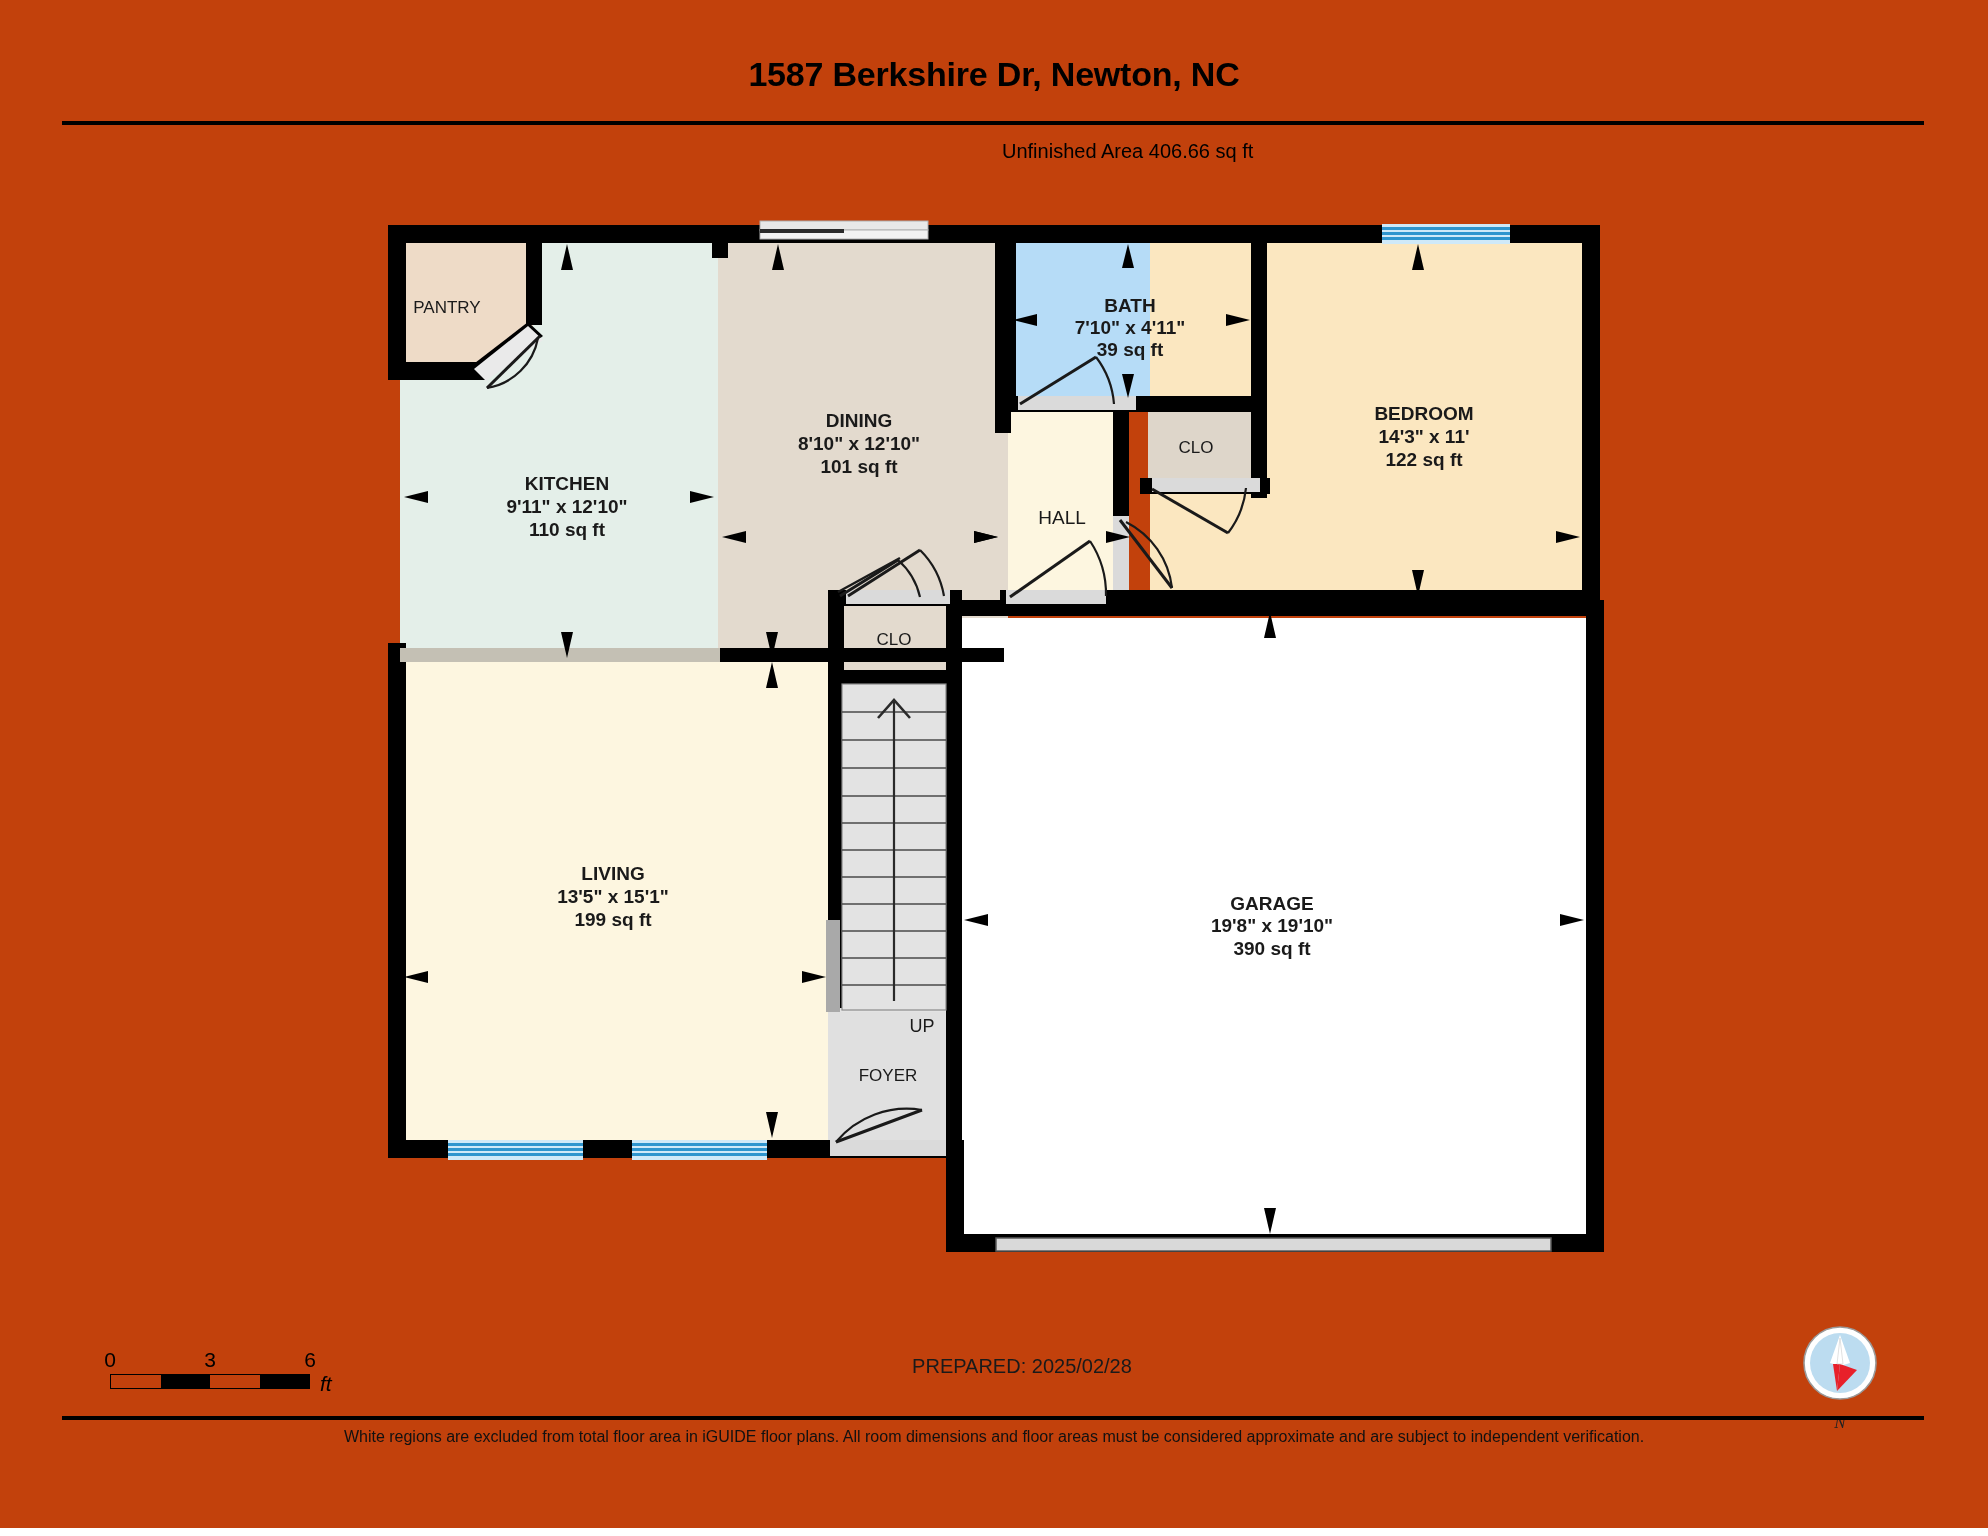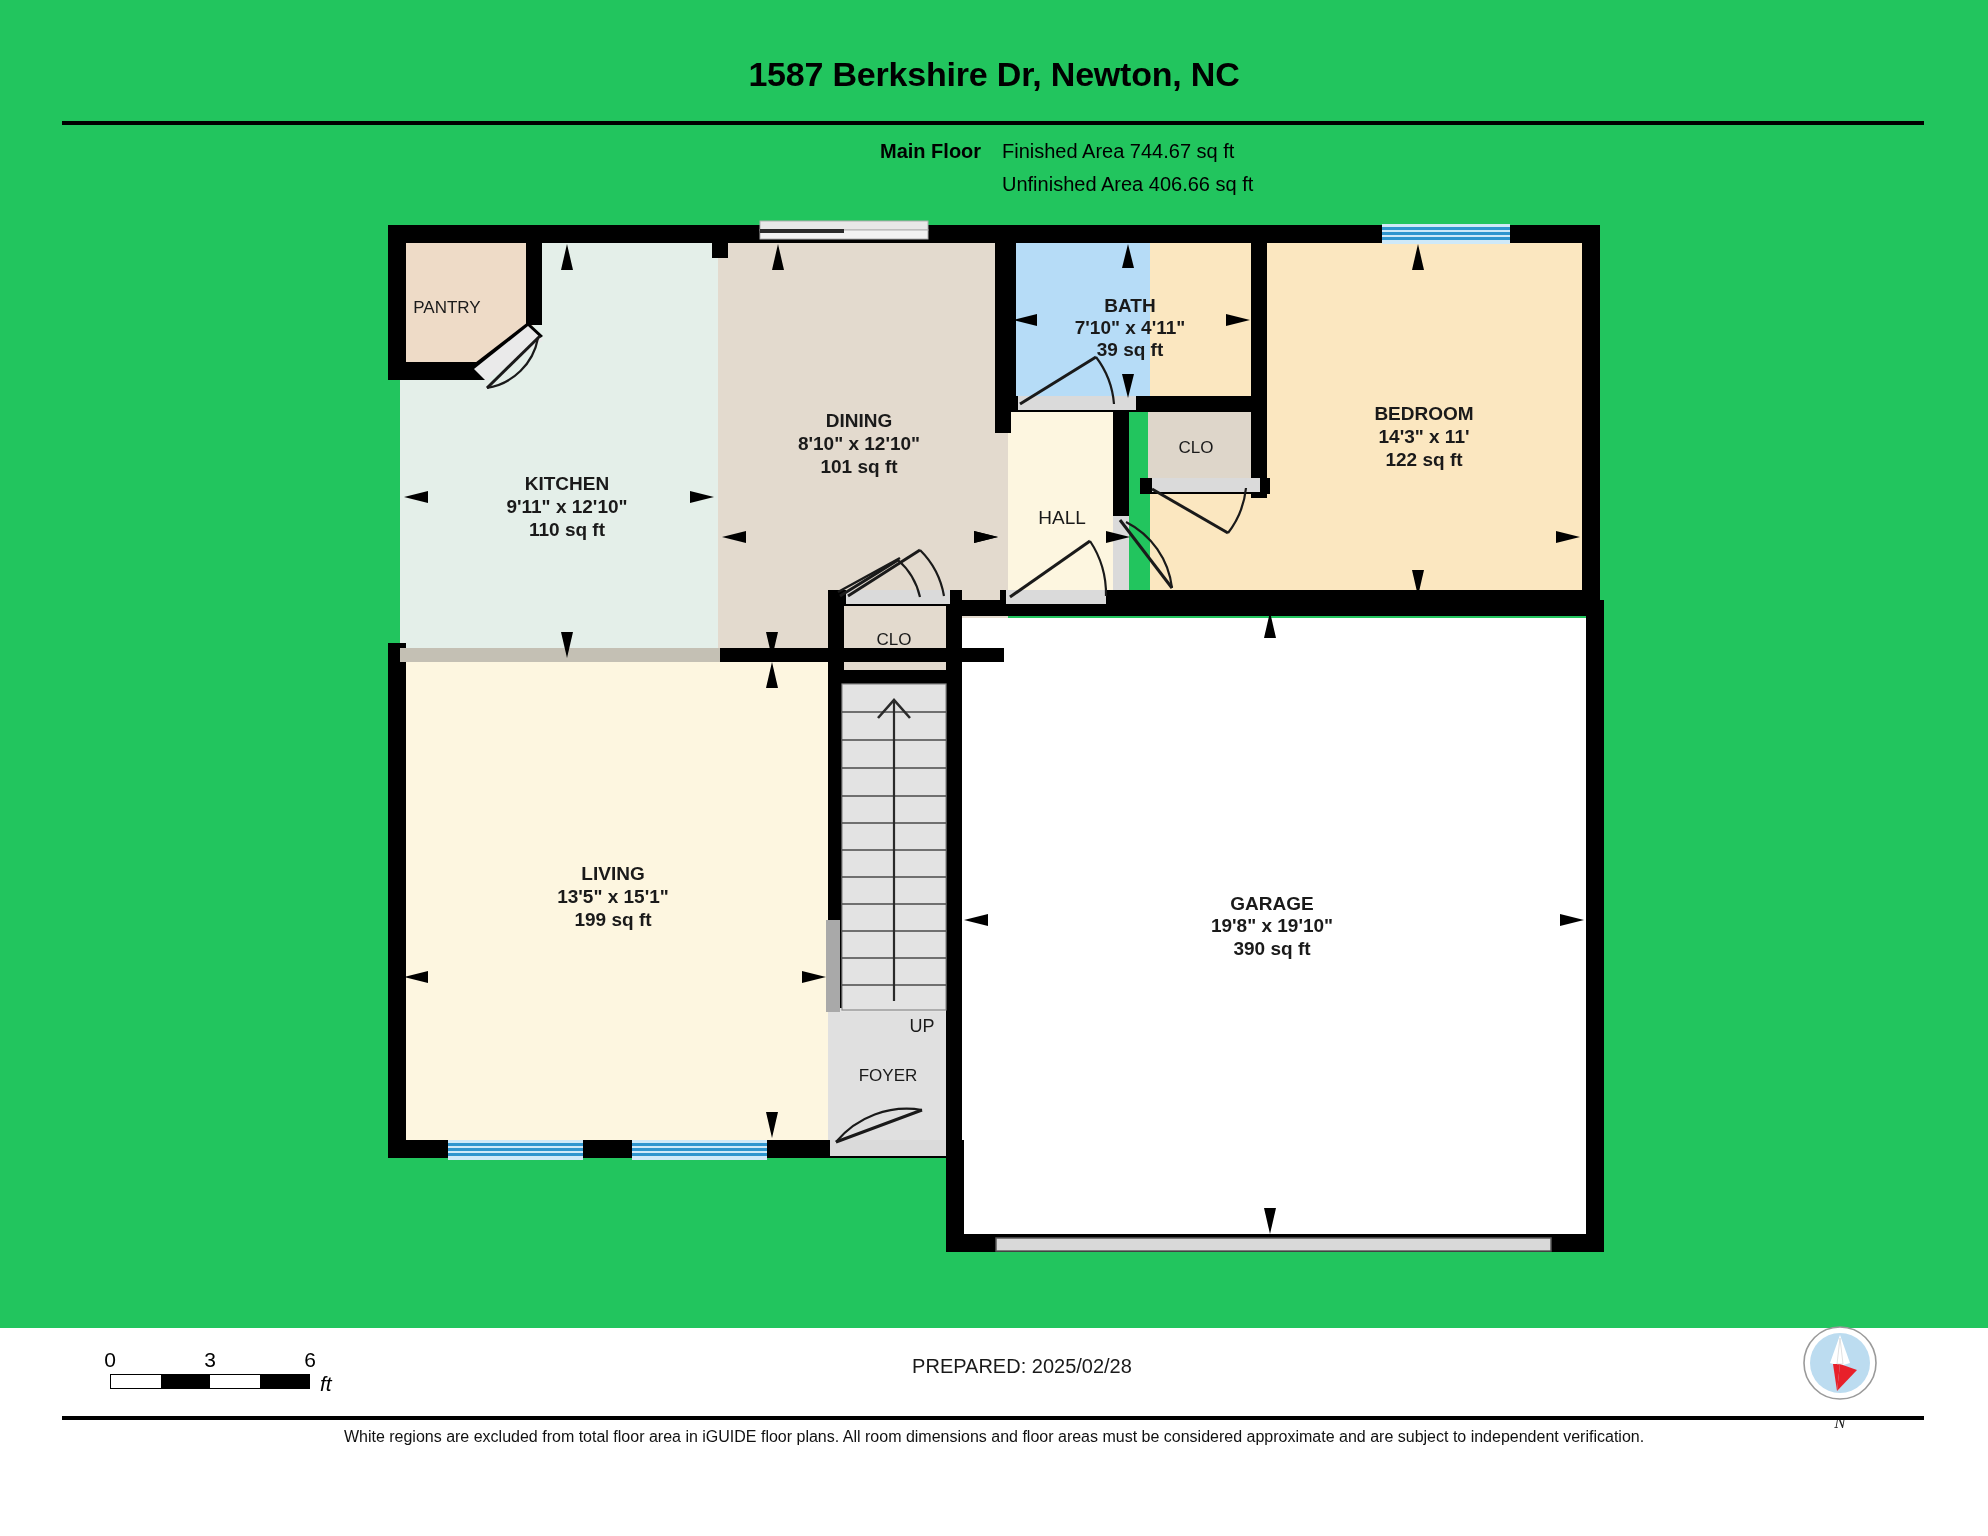--- a/index.html
+++ b/index.html
@@ -4,22 +4,22 @@
 <style>
   * { box-sizing: border-box; margin: 0; padding: 0; }
   html, body {
     width: 1988px; height: 1536px;
     background: #ffffff;
     font-family: "Liberation Sans", sans-serif;
     overflow: hidden;
   }
   #page {
     position: relative;
-    width: 1988px; height: 1328px;
-    background: #22c55e;
+    width: 1988px; height: 1528px;
+    background: #c2410c;
   }
 
   
   .title {
     position: absolute;
     left: 0; top: 55px; width: 1988px;
     text-align: center;
     font-size: 34px;
     font-weight: bold;
     color: #000;
@@ -104,24 +104,20 @@
 </style>
 </head>
 <body>
 
 <div id="page">
 
   <div class="title">1587 Berkshire Dr, Newton, NC</div>
   <div class="title-rule"></div>
 
   <div class="areas">
-    <div class="areas-row">
-      <div class="areas-col-a floor-label">Main Floor</div>
-      <div class="areas-col-b">Finished Area 744.67 sq ft</div>
-    </div>
     <div class="areas-row">
       <div class="areas-col-a"></div>
       <div class="areas-col-b">Unfinished Area 406.66 sq ft</div>
     </div>
   </div>
 
   <svg id="plan" viewBox="0 0 1988 1536">
 
     <g>
 

